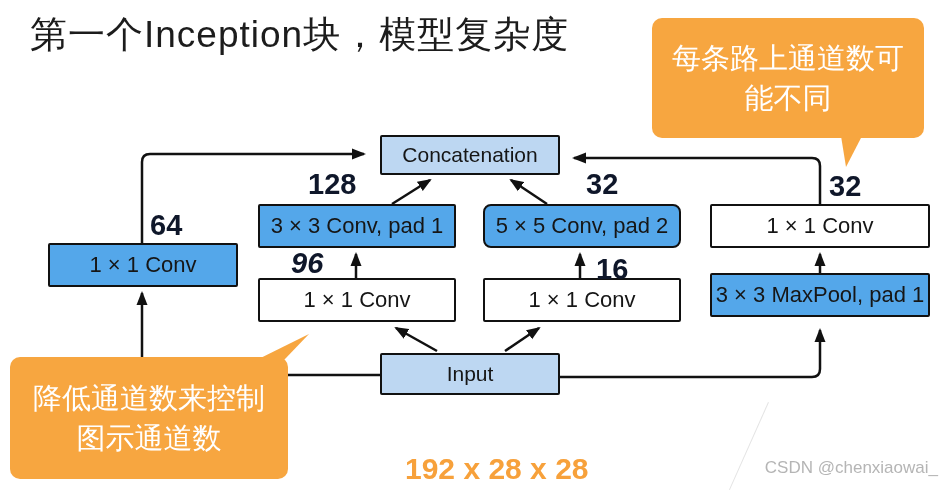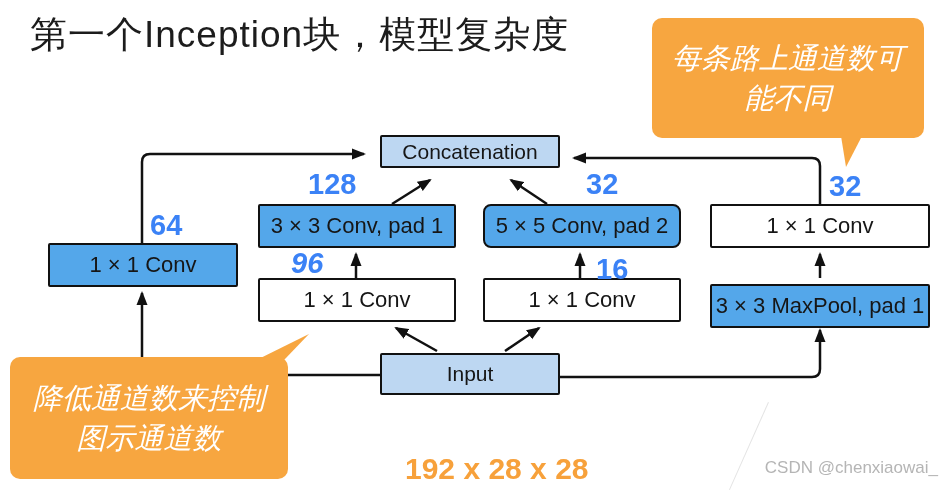--- a/index.html
+++ b/index.html
@@ -15,27 +15,27 @@
   .node{
     position:absolute;z-index:2;box-sizing:border-box;
     border:2.5px solid #111;border-radius:2px;
     display:flex;align-items:center;justify-content:center;
     font-size:22px;color:#161616;white-space:nowrap;
   }
   .node.blue{background:#54A7EA;}
   .node.lightblue{background:#BDD7F2;}
   .node.white{background:#ffffff;}
   .chnum{
-    position:absolute;z-index:3;font-size:29px;font-weight:bold;color:#3b82f6;
+    position:absolute;z-index:3;font-size:29px;font-weight:bold;color:#0f172a;
     white-space:nowrap;line-height:1;text-align:center;
   }
   .bubble{
     position:absolute;z-index:4;background:#F7A640;border-radius:10px;
     color:#ffffff;display:flex;flex-direction:column;align-items:center;justify-content:center;
-    font-size:29px;line-height:1.38;text-align:center;font-style:italic;
+    font-size:29px;line-height:1.38;text-align:center;
   }
   .bubble-tr{left:652px;top:18px;width:272px;height:120px;}
   .bubble-bl{left:10px;top:357px;width:278px;height:122px;}
   .tail-tr{
     position:absolute;z-index:4;left:841px;top:136px;width:0;height:0;
     border-top:31px solid #F7A640;border-left:5px solid transparent;border-right:16px solid transparent;
   }
   .tail-bl{
     position:absolute;z-index:4;left:245px;top:334px;width:64px;height:28px;background:#F7A640;
     -webkit-clip-path:polygon(12% 100%,100% 0%,58% 100%);clip-path:polygon(12% 100%,100% 0%,58% 100%);
@@ -73,35 +73,35 @@
       <path d="M356,278 L356,254" marker-end="url(#ah)"></path>
       <path d="M580,278 L580,254" marker-end="url(#ah)"></path>
       <path d="M820,278 L820,254" marker-end="url(#ah)"></path>
       <path d="M380,375 L142,375 L142,293" marker-end="url(#ah)"></path>
       <path d="M560,377 L812,377 Q820,377 820,369 L820,330" marker-end="url(#ah)"></path>
       <path d="M437,351 L396,328" marker-end="url(#ah)"></path>
       <path d="M505,351 L539,328" marker-end="url(#ah)"></path>
     </g>
   </svg>
 
-  <div class="node lightblue" style="left:380px;top:135px;width:180px;height:33px;font-size:21px;">Concatenation</div>
+  <div class="node lightblue" style="left:380px;top:135px;width:180px;height:40px;font-size:21px;">Concatenation</div>
 
   <div class="node blue" style="left:258px;top:204px;width:198px;height:44px;">3 × 3 Conv, pad 1</div>
 
   <div class="node blue" style="left:483px;top:204px;width:198px;height:44px;border-radius:8px;">5 × 5 Conv, pad 2</div>
 
   <div class="node white" style="left:710px;top:204px;width:220px;height:44px;">1 × 1 Conv</div>
 
   <div class="node blue" style="left:48px;top:243px;width:190px;height:44px;">1 × 1 Conv</div>
 
   <div class="node white" style="left:258px;top:278px;width:198px;height:44px;">1 × 1 Conv</div>
 
   <div class="node white" style="left:483px;top:278px;width:198px;height:44px;">1 × 1 Conv</div>
 
-  <div class="node blue" style="left:710px;top:284px;width:220px;height:44px;">3 × 3 MaxPool, pad 1</div>
+  <div class="node blue" style="left:710px;top:273px;width:220px;height:44px;">3 × 3 MaxPool, pad 1</div>
 
   <div class="node lightblue" style="left:380px;top:353px;width:180px;height:42px;font-size:21px;">Input</div>
 
   <div class="chnum" style="left:150px;top:211px;">64</div>
   <div class="chnum" style="left:308px;top:170px;">128</div>
   <div class="chnum" style="left:291px;top:249px;font-style:italic;">96</div>
   <div class="chnum" style="left:586px;top:170px;">32</div>
   <div class="chnum" style="left:596px;top:255px;">16</div>
   <div class="chnum" style="left:829px;top:172px;">32</div>
 

